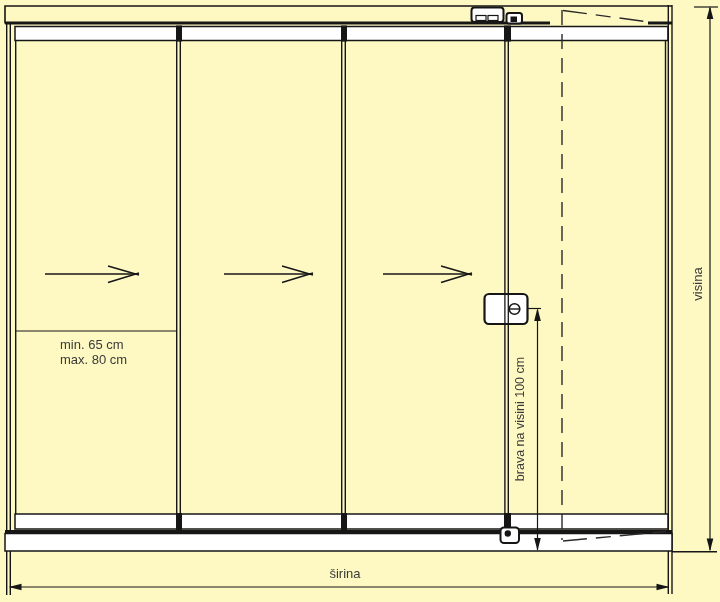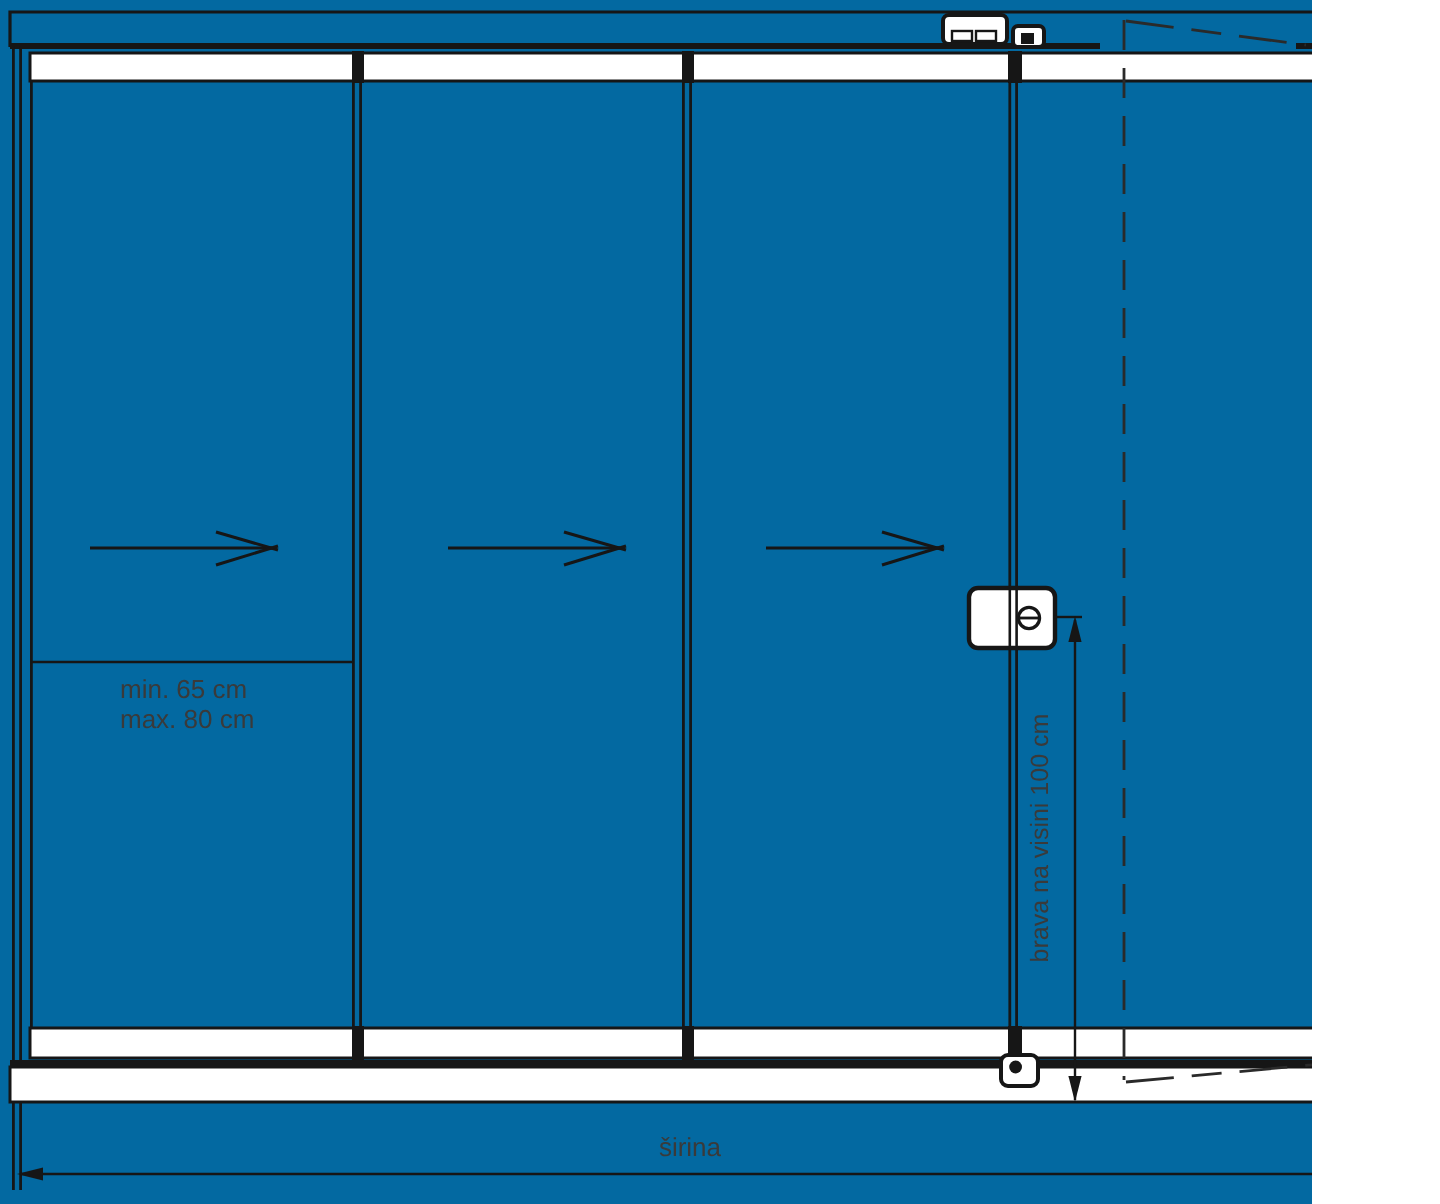--- a/index.html
+++ b/index.html
@@ -1,16 +1,16 @@
 <!DOCTYPE html>
 <html><head>
 <meta charset="utf-8">
 <style>
   html,body{margin:0;padding:0;background:#ffffff;}
-  .stage{position:relative;width:656px;height:602px;background:#0369a1;overflow:hidden;
+  .stage{position:relative;width:720px;height:602px;background:#fef9c3;overflow:hidden;
          font-family:"Liberation Sans", sans-serif;}
   svg text{font-family:"Liberation Sans", sans-serif;fill:#3a3a3a;}
 </style>
 </head>
 <body>
 
 <div class="stage">
 <svg width="720" height="602" viewBox="0 0 720 602" xmlns="http://www.w3.org/2000/svg">
 
   <g>

